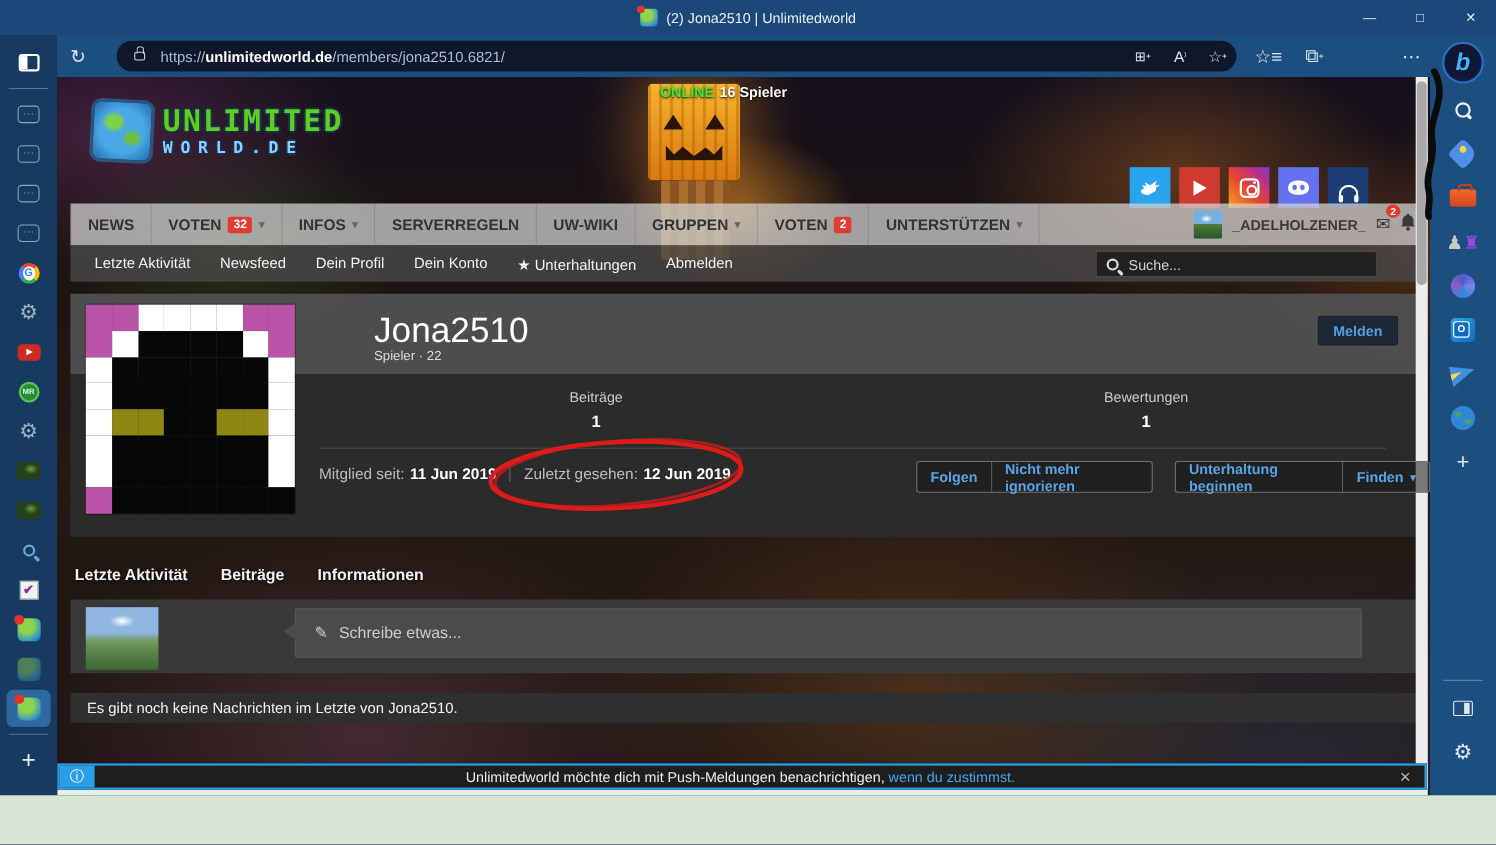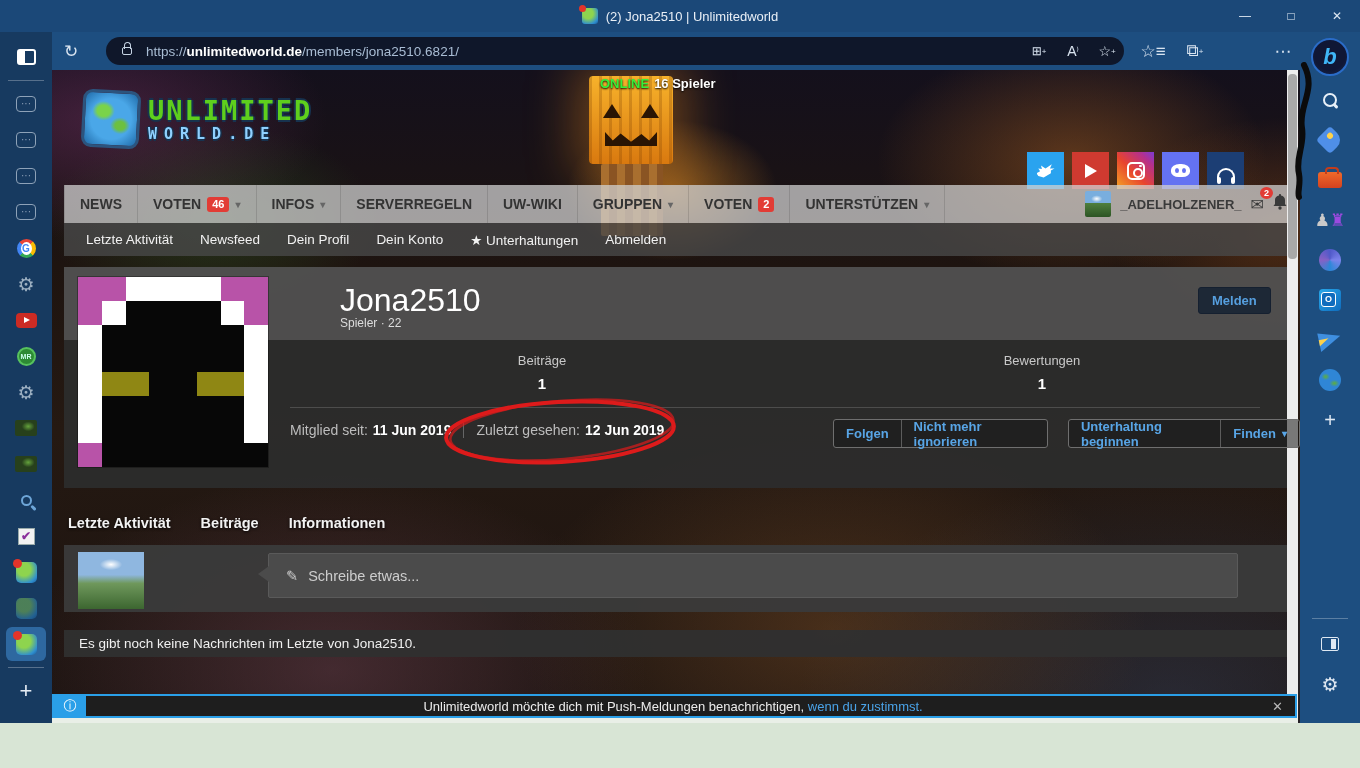--- a/index.html
+++ b/index.html
@@ -329,21 +329,21 @@
           <span class="headset"></span>
         </span>
     </div>
 
     <div class="navbar">
       <span class="nitem">
           <span>NEWS</span>
         </span>
       <span class="nitem">
           <span>VOTEN</span>
-          <span class="badge">46</span>
+          <span class="badge">32</span>
           <span class="caret">▾</span>
         </span>
       <span class="nitem">
           <span>INFOS</span>
           <span class="caret">▾</span>
         </span>
       <span class="nitem">
           <span>SERVERREGELN</span>
         </span>
       <span class="nitem">
@@ -372,20 +372,24 @@
       </div>
     </div>
 
     <div class="subnav">
       <span class="snitem">Letzte Aktivität</span>
       <span class="snitem">Newsfeed</span>
       <span class="snitem">Dein Profil</span>
       <span class="snitem">Dein Konto</span>
       <span class="snitem">★ Unterhaltungen</span>
       <span class="snitem">Abmelden</span>
+    </div>
+    <div class="searchbox">
+      <span class="mag" style="color:#dcdcdc"></span>
+      <span>Suche...</span>
     </div>
 
     <div class="cardtop"></div>
     <div class="cardmain"></div>
     <div class="skin">
         <div style="background: rgb(184, 83, 168);"></div>
         <div style="background: rgb(184, 83, 168);"></div>
         <div style="background: rgb(255, 255, 255);"></div>
         <div style="background: rgb(255, 255, 255);"></div>
         <div style="background: rgb(255, 255, 255);"></div>

